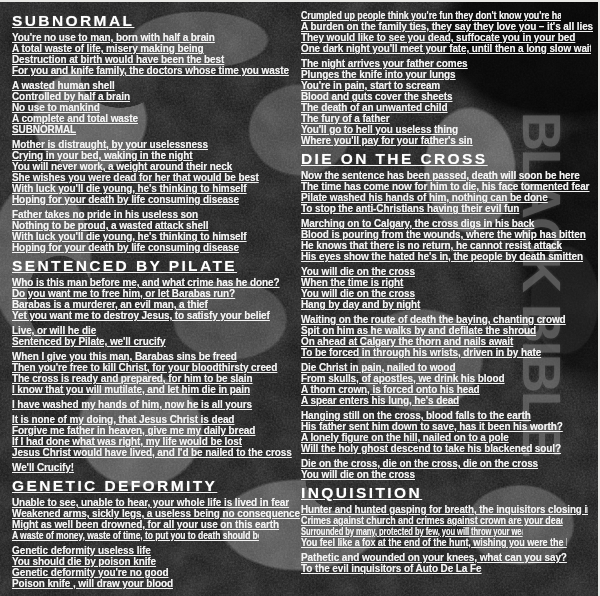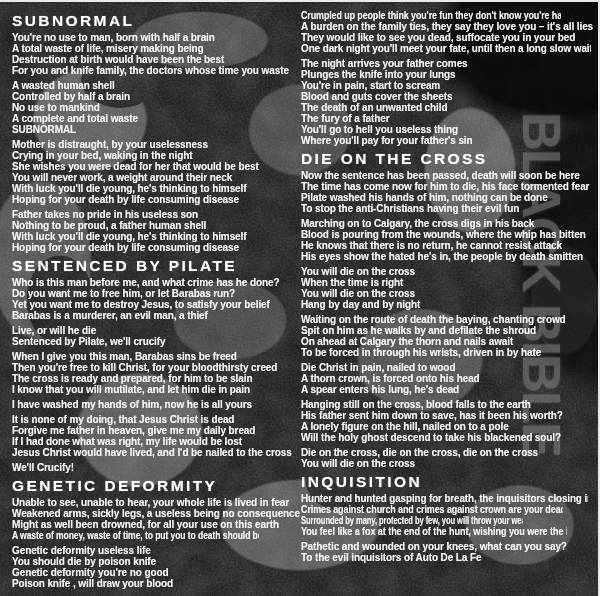--- a/index.html
+++ b/index.html
@@ -37,21 +37,21 @@
   }
   
   .banner{
     position:absolute;left:588px;top:112px;width:330px;height:92px;z-index:3;
     transform:rotate(90deg);transform-origin:0 0;
     font-weight:bold;font-size:54px;line-height:92px;letter-spacing:-2px;
     color:#7b7b7b;opacity:.62;white-space:nowrap;
     text-shadow:0 0 3px #555;
   }
   
-  .column{position:absolute;top:10px;z-index:4;color:#f4f4f4;}
+  .column{position:absolute;top:10px;z-index:4;color:#f4f4f4;text-decoration:underline;}
   .column.left{left:12px;width:288px;}
   .column.right{left:301px;width:292px;}
   .heading{
     font-size:15.5px;font-weight:bold;letter-spacing:2.4px;line-height:17px;
     margin:2px 0 3px;color:#fff;white-space:nowrap;
     text-shadow:0 0 1px rgba(255,255,255,.5);
   }
   .stanza{margin-bottom:4px;}
   .line{
     font-size:10px;font-weight:bold;line-height:11px;letter-spacing:-.1px;
@@ -95,37 +95,37 @@
       <div class="stanza">
         <div class="line">A wasted human shell</div>
         <div class="line">Controlled by half a brain</div>
         <div class="line">No use to mankind</div>
         <div class="line">A complete and total waste</div>
         <div class="line">SUBNORMAL</div>
       </div>
       <div class="stanza">
         <div class="line">Mother is distraught, by your uselessness</div>
         <div class="line">Crying in your bed, waking in the night</div>
+        <div class="line">You will never work, a weight around their neck</div>
         <div class="line">She wishes you were dead for her that would be best</div>
-        <div class="line">You will never work, a weight around their neck</div>
         <div class="line">With luck you'll die young, he's thinking to himself</div>
         <div class="line">Hoping for your death by life consuming disease</div>
       </div>
       <div class="stanza">
         <div class="line">Father takes no pride in his useless son</div>
-        <div class="line">Nothing to be proud, a father human shell</div>
+        <div class="line">Nothing to be proud, a wasted attack shell</div>
         <div class="line">With luck you'll die young, he's thinking to himself</div>
         <div class="line">Hoping for your death by life consuming disease</div>
       </div>
       <div class="heading">SENTENCED BY PILATE</div>
       <div class="stanza">
         <div class="line">Who is this man before me, and what crime has he done?</div>
         <div class="line">Do you want me to free him, or let Barabas run?</div>
+        <div class="line">Barabas is a murderer, an evil man, a thief</div>
         <div class="line">Yet you want me to destroy Jesus, to satisfy your belief</div>
-        <div class="line">Barabas is a murderer, an evil man, a thief</div>
       </div>
       <div class="stanza">
         <div class="line">Live, or will he die</div>
         <div class="line">Sentenced by Pilate, we'll crucify</div>
       </div>
       <div class="stanza">
         <div class="line">When I give you this man, Barabas sins be freed</div>
         <div class="line">Then you're free to kill Christ, for your bloodthirsty creed</div>
         <div class="line">The cross is ready and prepared, for him to be slain</div>
         <div class="line">I know that you will mutilate, and let him die in pain</div>
@@ -193,20 +193,21 @@
         <div class="line">Hang by day and by night</div>
       </div>
       <div class="stanza">
         <div class="line">Waiting on the route of death the baying, chanting crowd</div>
         <div class="line">Spit on him as he walks by and defilate the shroud</div>
         <div class="line">On ahead at Calgary the thorn and nails await</div>
         <div class="line">To be forced in through his wrists, driven in by hate</div>
       </div>
       <div class="stanza">
         <div class="line">Die Christ in pain, nailed to wood</div>
+        <div class="line">From skulls, of apostles, we drink his blood</div>
         <div class="line">A thorn crown, is forced onto his head</div>
         <div class="line">A spear enters his lung, he's dead</div>
       </div>
       <div class="stanza">
         <div class="line">Hanging still on the cross, blood falls to the earth</div>
         <div class="line">His father sent him down to save, has it been his worth?</div>
         <div class="line">A lonely figure on the hill, nailed on to a pole</div>
         <div class="line">Will the holy ghost descend to take his blackened soul?</div>
       </div>
       <div class="stanza">

